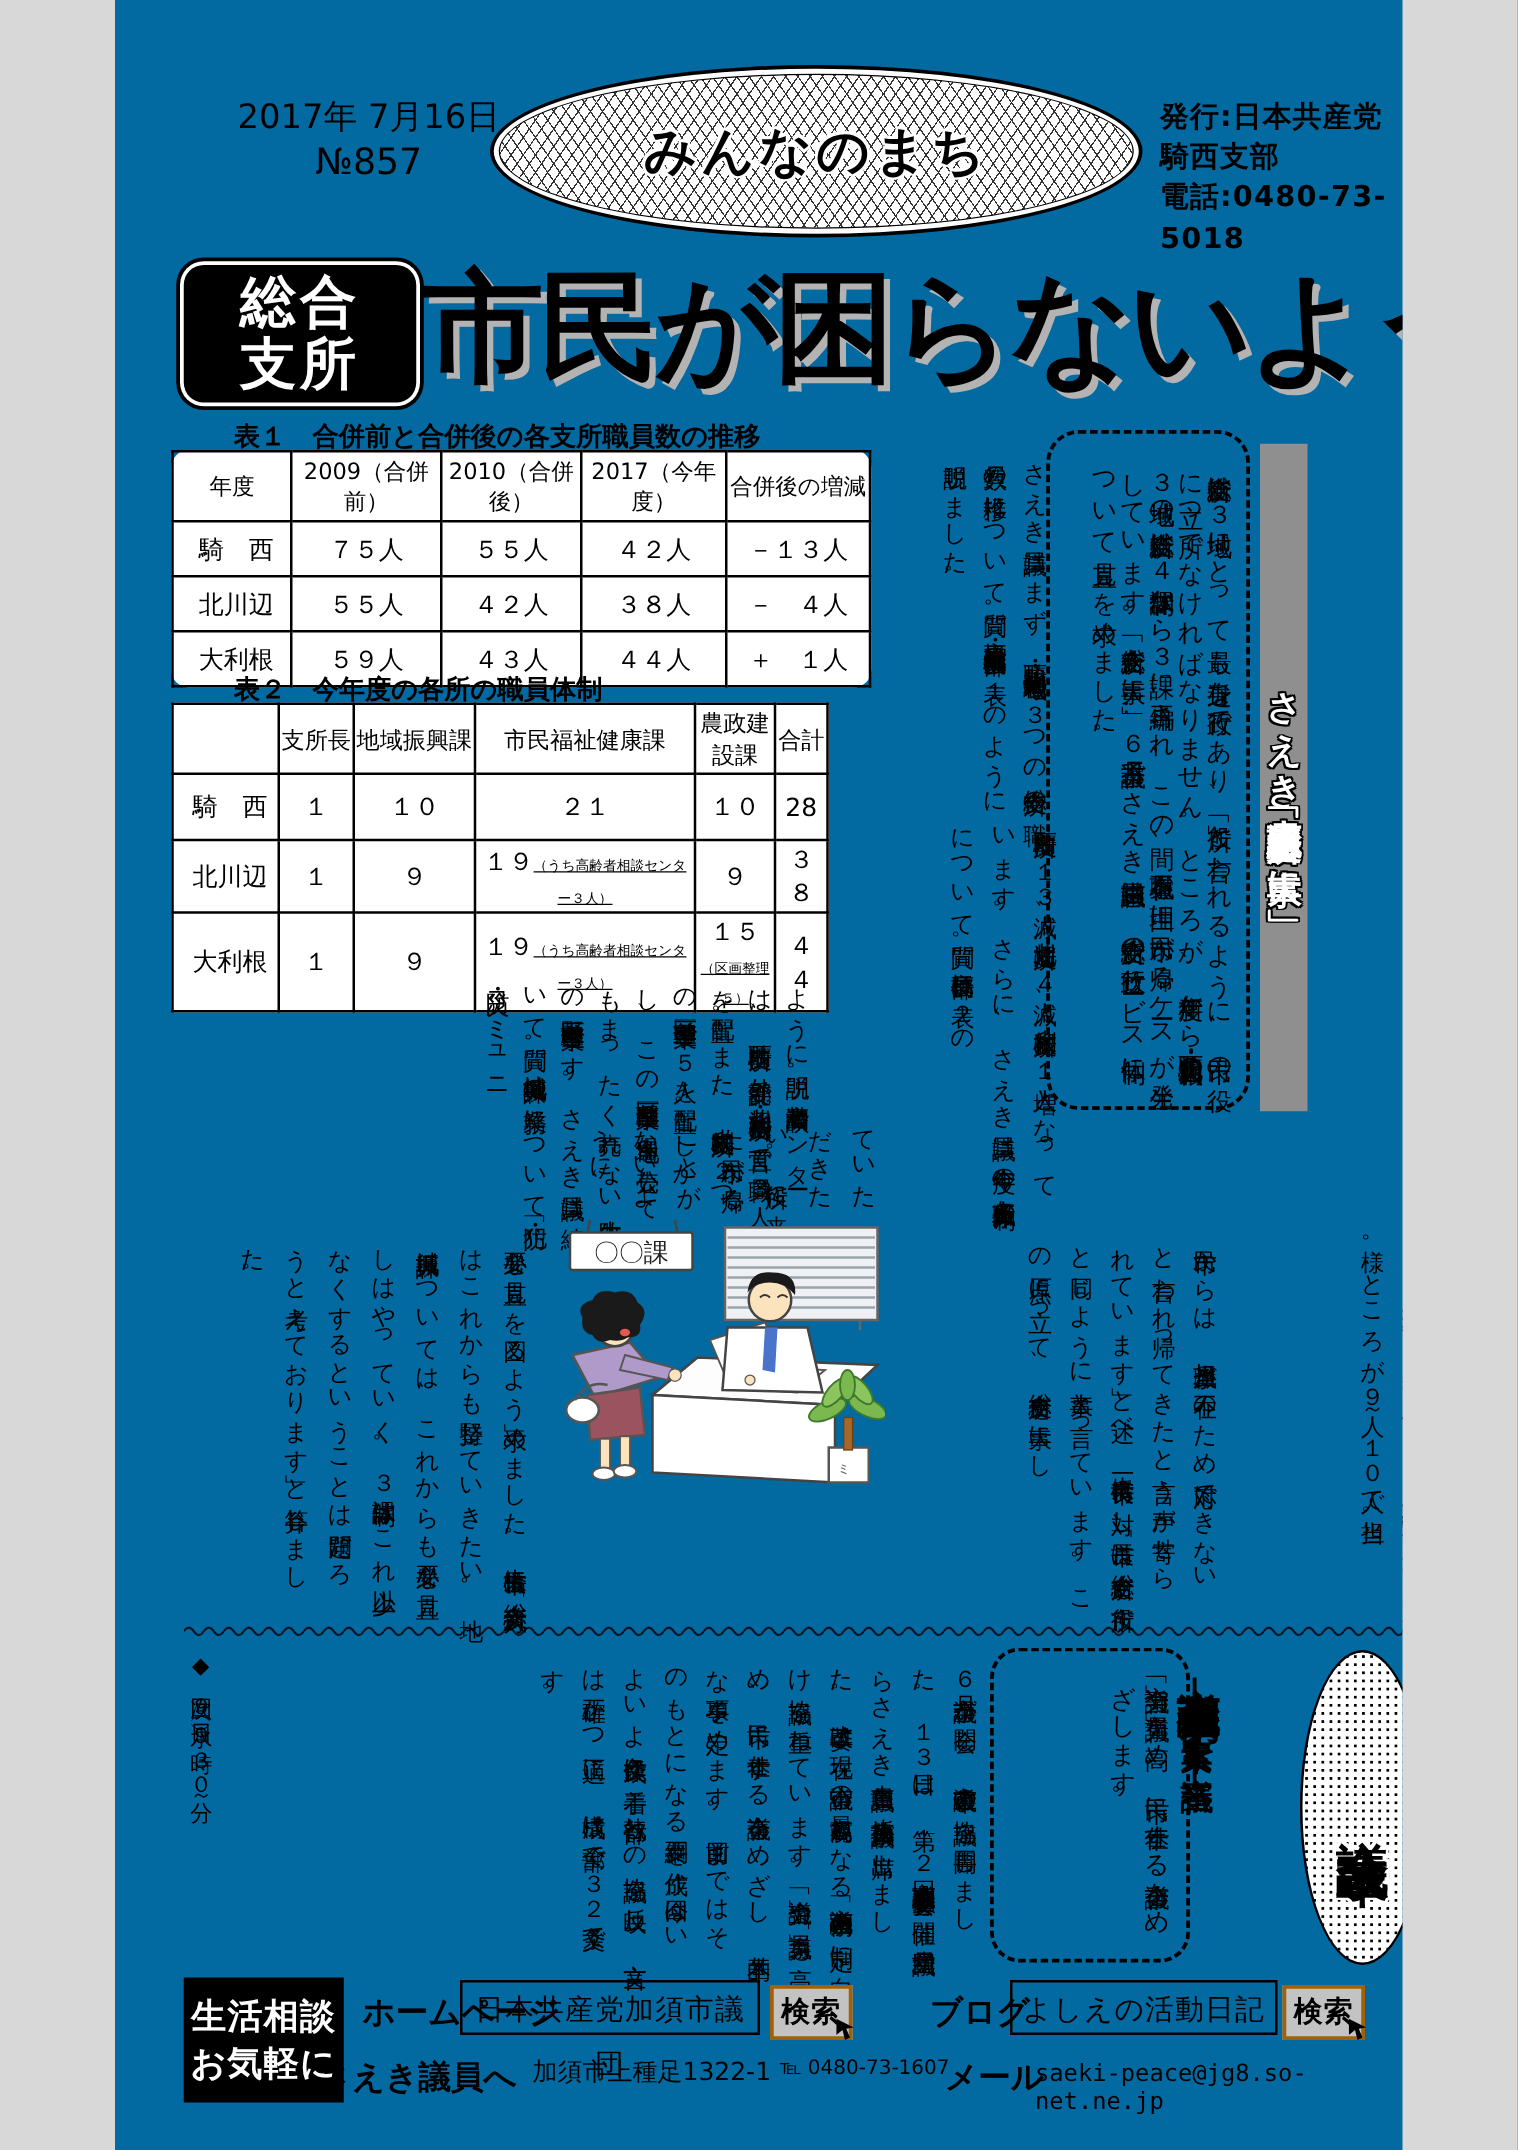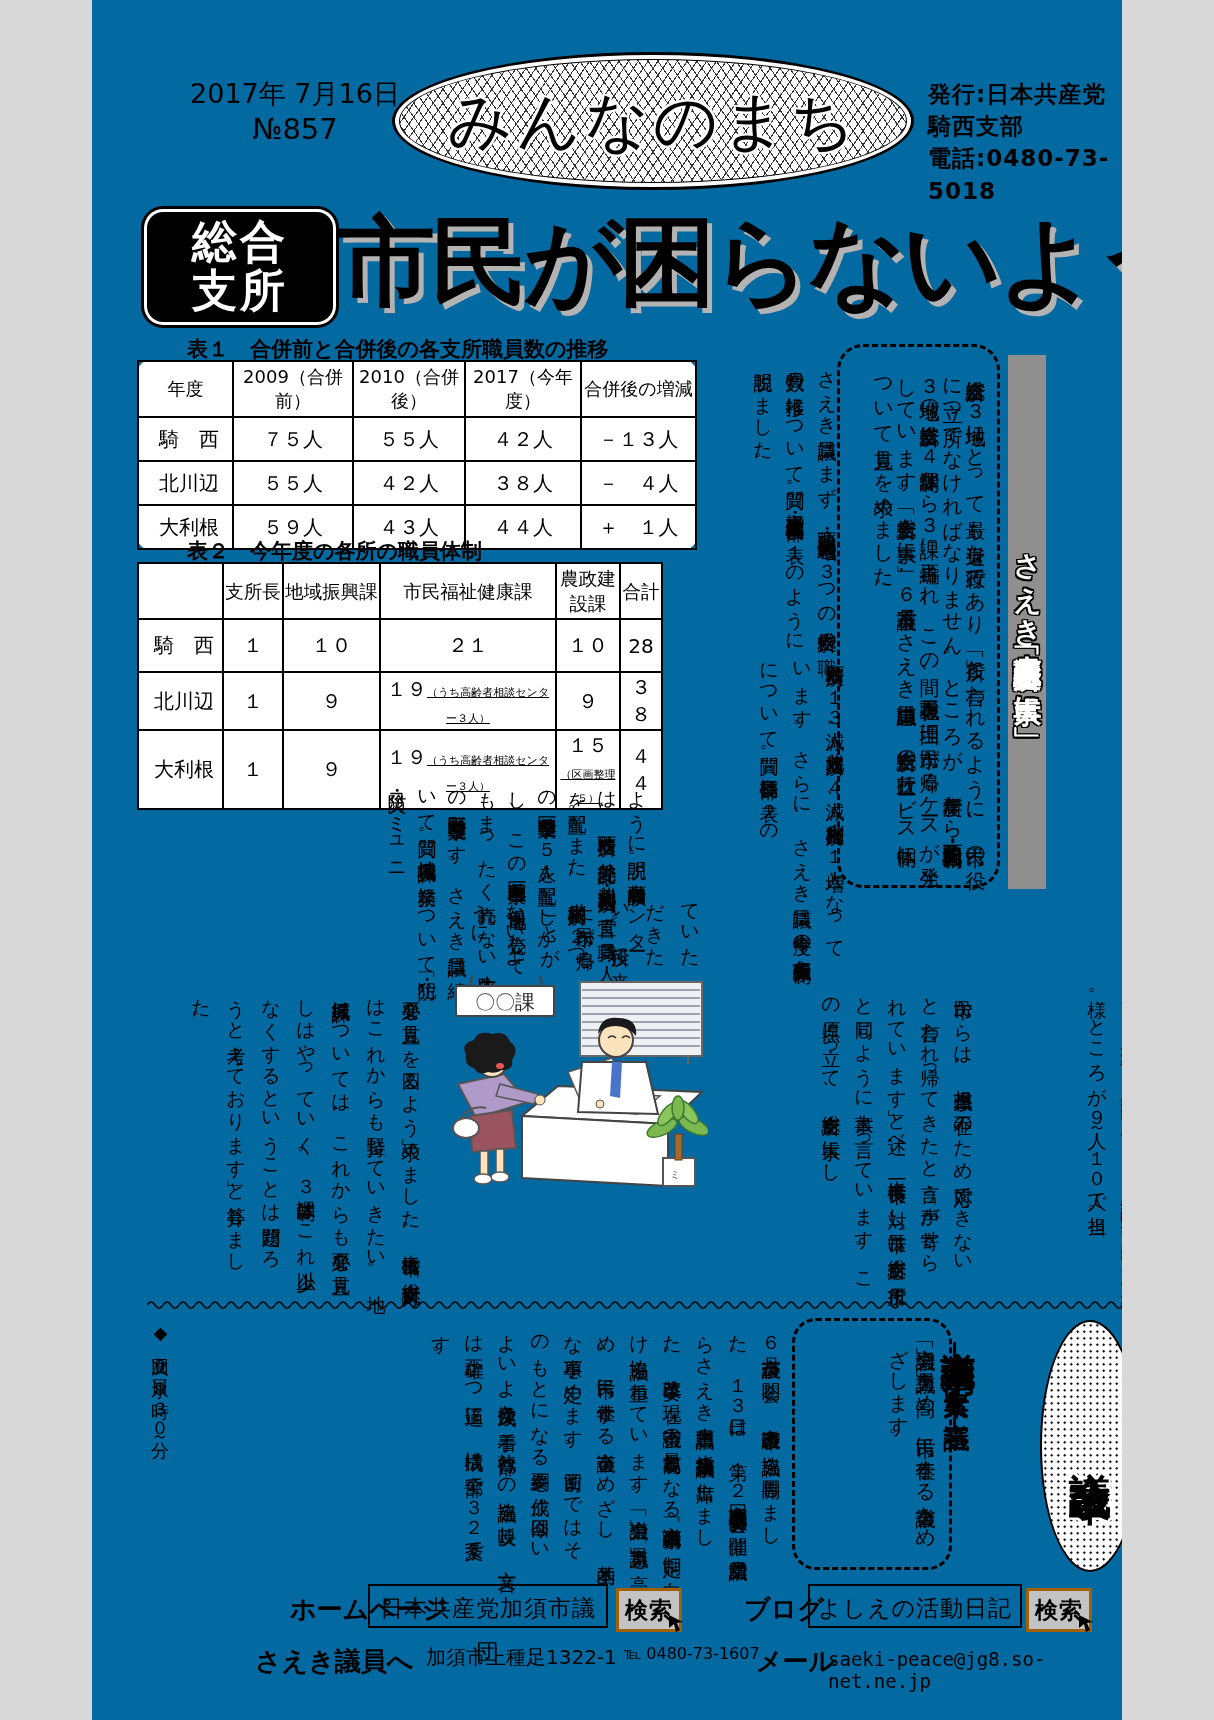--- a/index.html
+++ b/index.html
@@ -12,21 +12,21 @@
   .halo-b{text-shadow:1.5px 0 0 #000,-1.5px 0 0 #000,0 1.5px 0 #000,0 -1.5px 0 #000,1.5px 1.5px 0 #000,-1.5px -1.5px 0 #000,1.5px -1.5px 0 #000,-1.5px 1.5px 0 #000;}
 
   
   #date-block{left:88px;top:76px;width:230px;text-align:center;font-size:27px;line-height:1.3;}
   #logo-oval{left:300px;top:52px;width:516px;height:132px;border:3px solid #000;border-radius:50%;
              background:#fff;display:flex;align-items:center;justify-content:center;}
   #logo-inner{width:calc(100% - 10px);height:calc(100% - 10px);border:1.5px solid #000;border-radius:50%;
      background-image:repeating-linear-gradient(55deg,#333 0 1px,transparent 1px 8px),
                       repeating-linear-gradient(-55deg,#333 0 1px,transparent 1px 8px);
      display:flex;align-items:center;justify-content:center;}
-  #logo-text{font-size:64px;font-weight:400;letter-spacing:3px;}
+  #logo-text{font-size:42px;font-weight:700;letter-spacing:3px;}
   #publisher{left:836px;top:78px;font-size:23px;line-height:1.4;font-weight:bold;letter-spacing:1px;}
 
   
   #badge{left:55px;top:212px;width:186px;height:110px;background:#000;border-radius:16px;
          box-shadow:0 0 0 3px #fff,0 0 0 6px #000;color:#fff;display:flex;flex-direction:column;
          align-items:center;justify-content:center;font-size:45px;font-weight:900;line-height:1.08;letter-spacing:3px;}
   #main-title{left:246px;top:198px;font-size:97px;font-weight:900;letter-spacing:-4px;white-space:nowrap;
               text-shadow:5px 5px 0 #b3b3b3;}
 
   
@@ -318,20 +318,24 @@
   <div id="a2-title" class="abs vt">
     <div class="t-main">市議会基本条例</div>
     <div class="t-sub">―素案を審議―</div>
   </div>
   <div id="leadbox2" class="abs">
     <div class="vt">「議会力」や「議員力」を高め、市民に奉仕する市議会をめざします。</div>
   </div>
   <div id="body2" class="abs vt body-vt">６月市議会が閉会し、市議会改革の協議を再開しました。１３日は、第１２回市議会改革特別委員会を開催。党議員団からさえき由恵議員と小坂徳蔵議員が出席しました。改革委は現在、市議会の最高規範となる「市議会基本条例」の制定に向け協議を重ねています。「議会力」や「議員力」を高め、市民に奉仕する市議会をめざし、基本的な事項を定めます。前回まではそのもとになる要綱を作成。今回はいよいよ条文作成に着手。執行部との協議を反映し、文言は正確かつ適正に、構成は全部で３２条文です。</div>
   <div id="next-meeting" class="abs vt gothic">◆次回９日（水）９時３０分～</div>
 
+  <div id="life-box" class="abs gothic">
+    <span>生活相談</span>
+    <span>お気軽に</span>
+  </div>
   <div id="hp-label" class="abs gothic f-label">ホームページ</div>
   <div id="hp-box" class="abs gothic f-box">日本共産党加須市議団</div>
   <div id="search1" class="abs gothic search-btn">検索</div>
   <div id="arrow1" class="abs">
     <svg width="16" height="18" viewBox="0 0 16 18">
         <polygon points="0,0 14,7 8,8 11,15 7,17 5,9 0,13" fill="#000"></polygon>
       </svg>
   </div>
   <div id="blog-label" class="abs gothic f-label">ブログ</div>
   <div id="blog-box" class="abs gothic f-box">よしえの活動日記</div>

